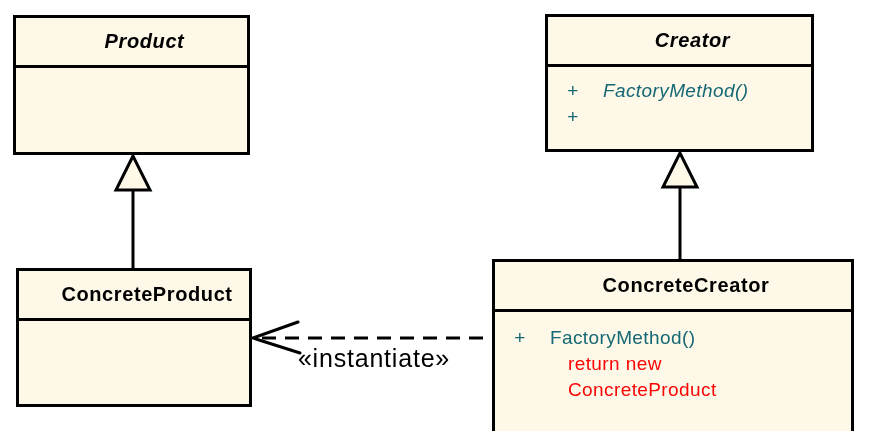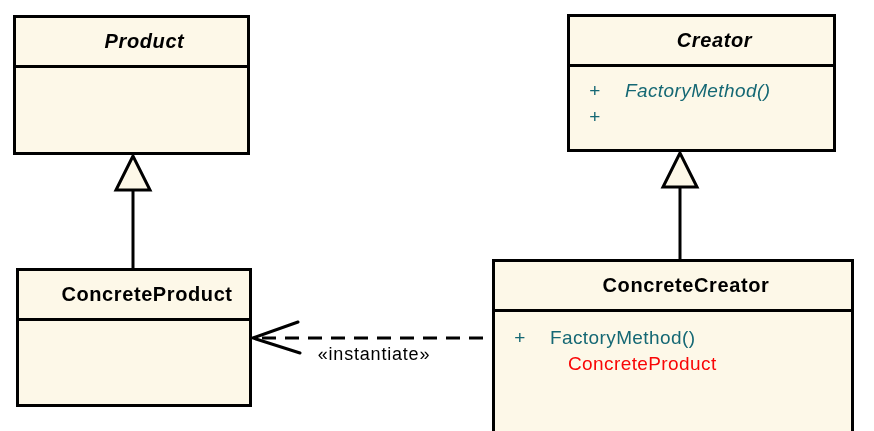--- a/index.html
+++ b/index.html
@@ -69,21 +69,21 @@
     line-height: 26px;
     color: #f90606;
   }
   .stereotype-label {
     position: absolute;
     z-index: 2;
     left: 284px;
     top: 344px;
     width: 180px;
     text-align: center;
-    font-size: 18px;
+    font-size: 25px;
     letter-spacing: 0.8px;
     color: #000000;
   }
 </style>
 </head>
 <body>
 
 <div id="canvas">
 
   <svg id="connector-layer" width="874" height="431" viewBox="0 0 874 431" xmlns="http://www.w3.org/2000/svg">
@@ -102,21 +102,21 @@
       <line x1="262" y1="338" x2="492" y2="338" stroke="#000000" stroke-width="3" stroke-dasharray="14 9"></line>
       <polyline points="298,322 253,338 300,353" fill="none" stroke="#000000" stroke-width="3" stroke-linecap="round"></polyline>
     </g>
   </svg>
 
   <div class="uml-class abstract" style="left:13px; top:15px; width:237px; height:140px;">
     <div class="uml-title">Product</div>
     <div class="uml-body"></div>
   </div>
 
-  <div class="uml-class abstract" style="left:545px; top:14px; width:269px; height:138px;margin-left:22px;">
+  <div class="uml-class abstract" style="left:545px; top:14px; width:269px; height:138px;">
     <div class="uml-title">Creator</div>
     <div class="uml-body" style="font-style:normal;">
       <div class="method-row">
         <span class="method-vis">+</span>
         <span class="method-name abstract-method">FactoryMethod()</span>
       </div>
       <div class="method-row">
         <span class="method-vis">+</span>
       </div>
     </div>
@@ -127,19 +127,20 @@
     <div class="uml-body"></div>
   </div>
 
   <div class="uml-class" style="left:492px; top:259px; width:362px; height:188px;">
     <div class="uml-title">ConcreteCreator</div>
     <div class="uml-body" style="padding-top:13px;">
       <div class="method-row">
         <span class="method-vis">+</span>
         <span class="method-name">FactoryMethod()</span>
       </div>
+      <div class="code-note-line">return new</div>
       <div class="code-note-line">ConcreteProduct</div>
     </div>
   </div>
 
   <div class="stereotype-label">«instantiate»</div>
 
 </div>
 
 </body></html>

